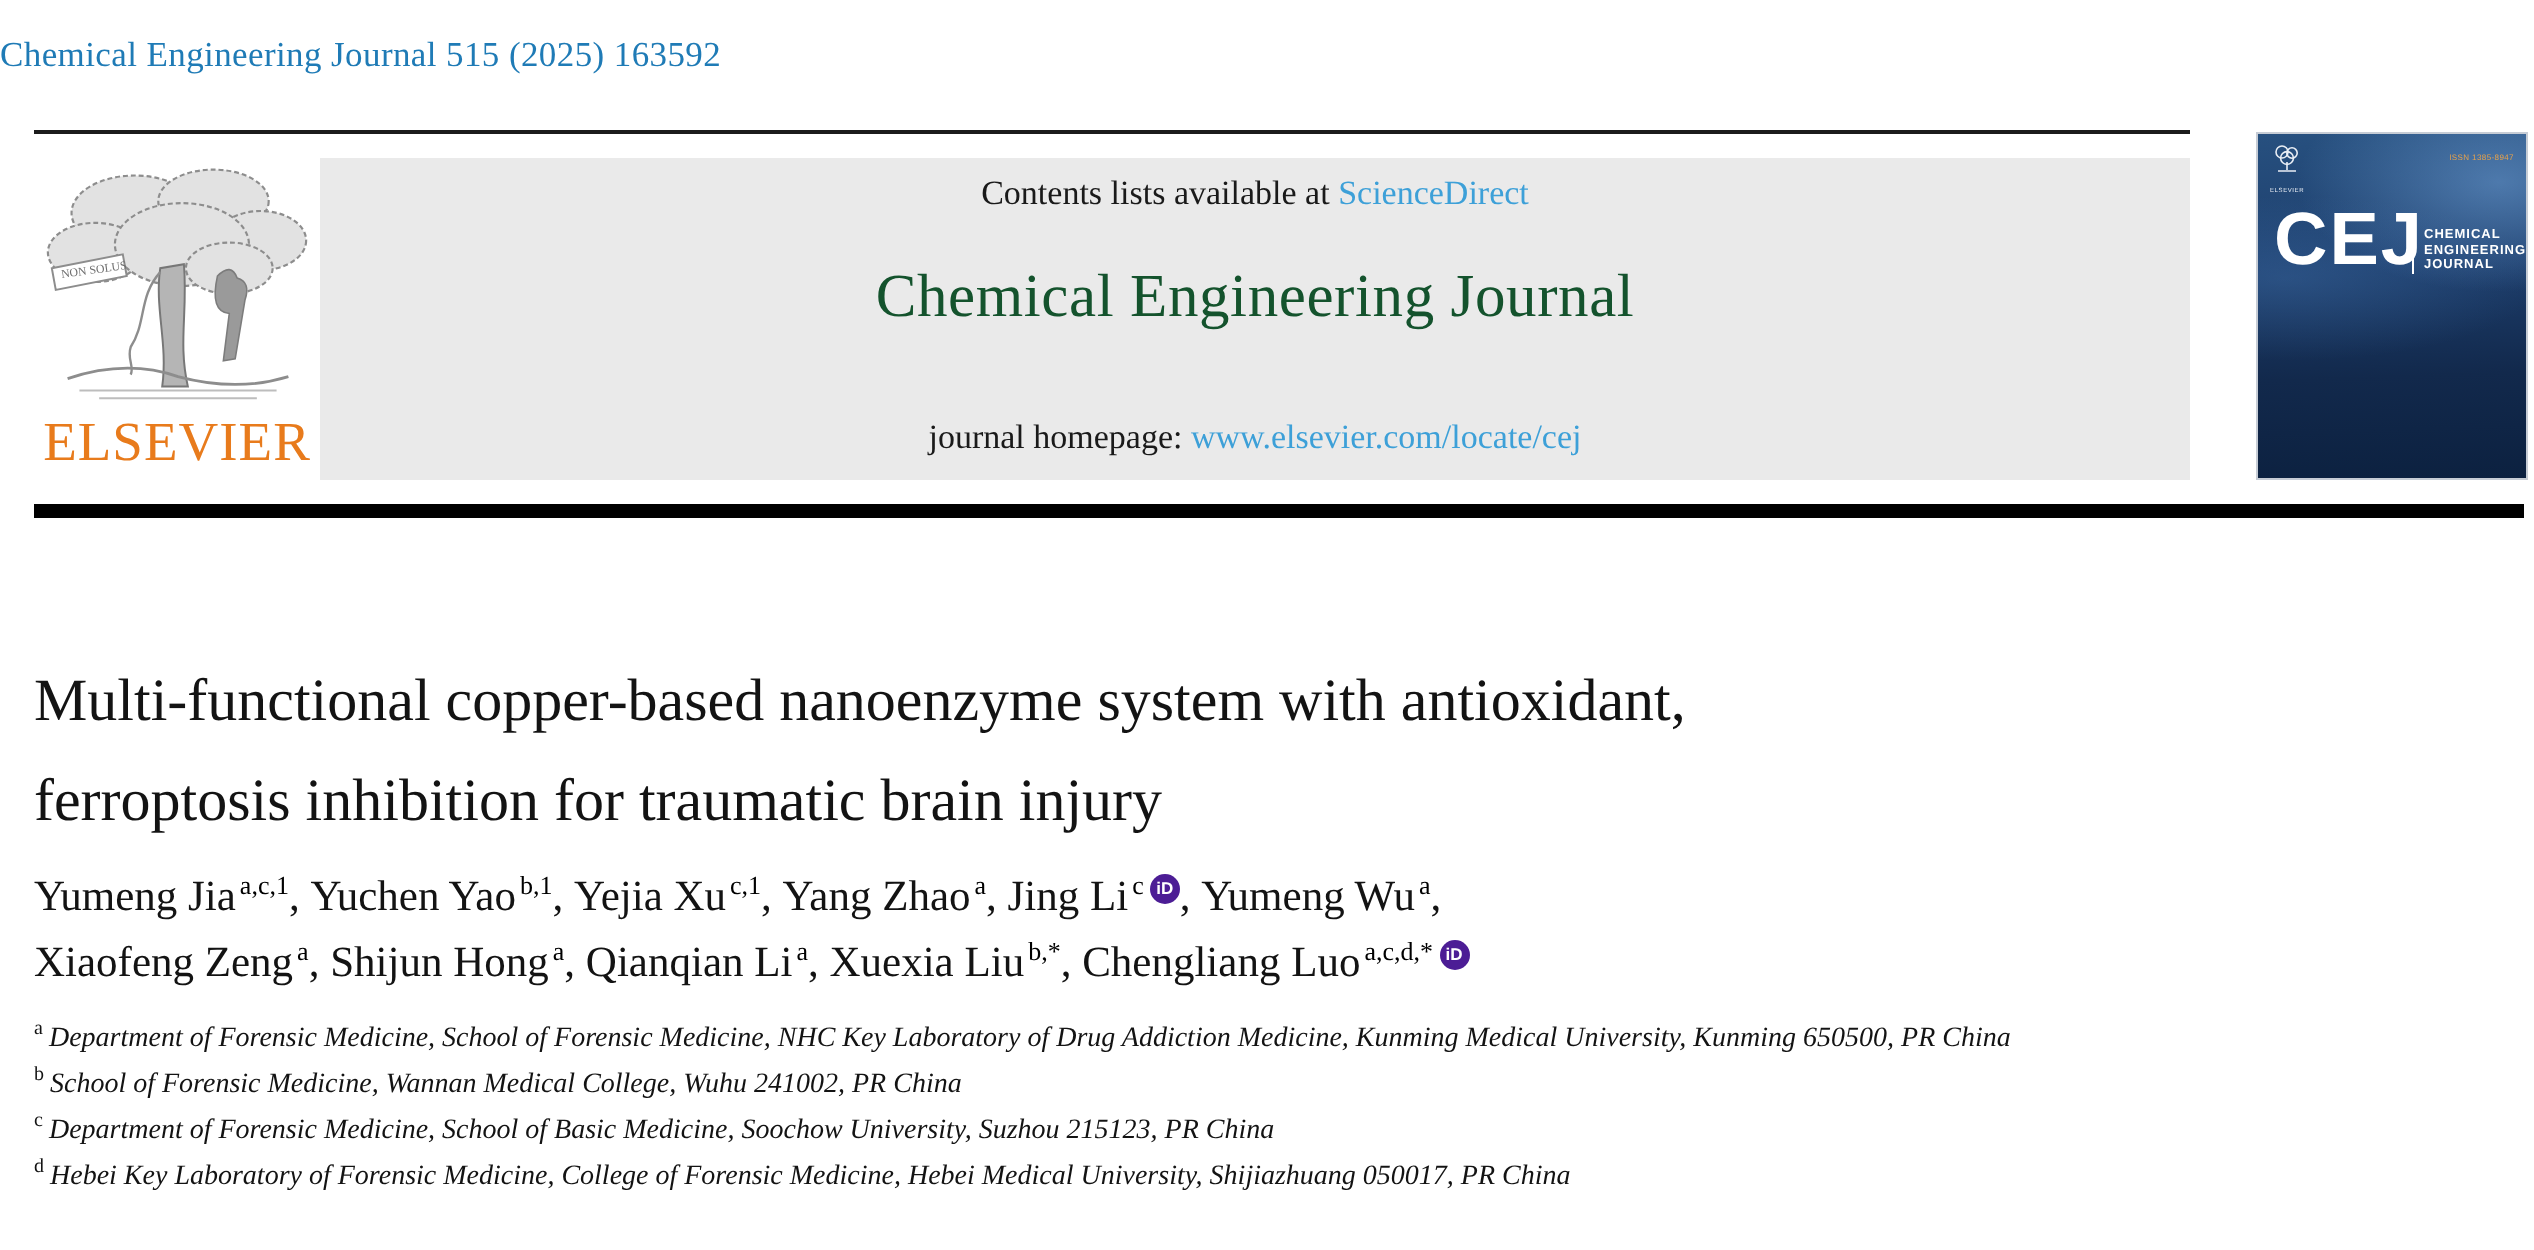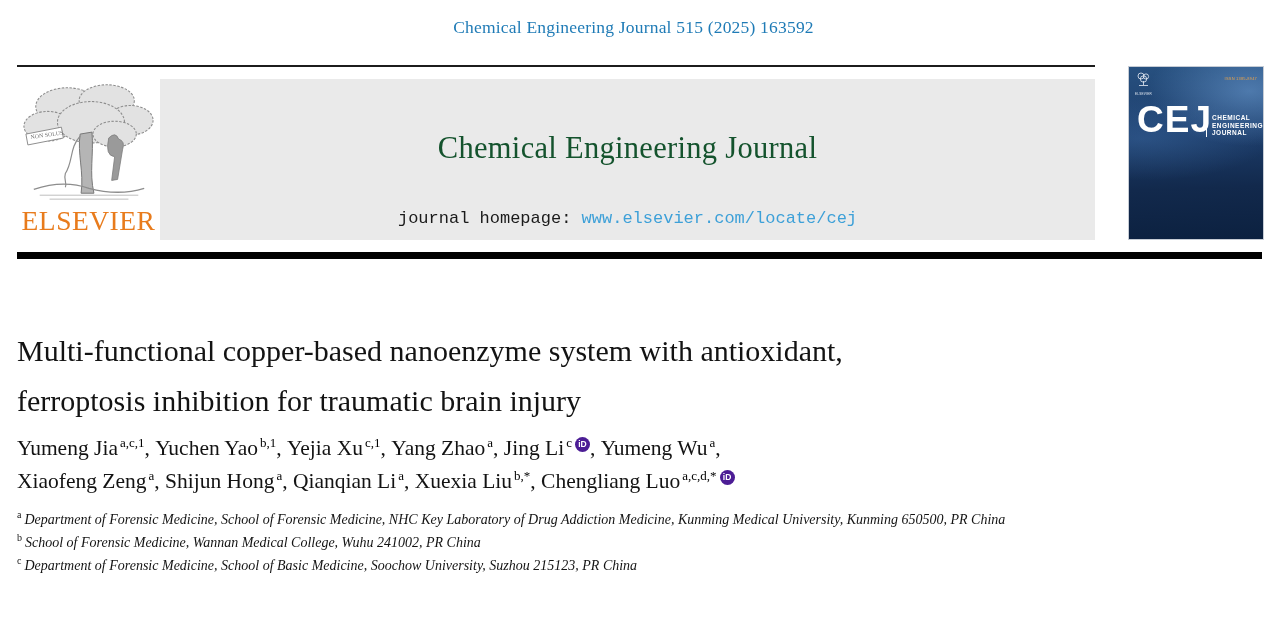--- a/index.html
+++ b/index.html
@@ -3,21 +3,21 @@
 <meta charset="utf-8">
 <style>
   html,body { margin:0; padding:0; background:#fff; }
   .page {
     position:relative; width:1267px; height:625px; background:#ffffff;
     overflow:hidden; font-family:"Liberation Serif", serif; color:#141414;
   }
 
   
   .citation {
-    position:absolute; top:17px; left:0; width:100%; text-align:center;
+    position:absolute; top:17px; left:0; width:100%; text-align:left;
     font-size:17.5px; color:#1f7bb6; letter-spacing:0.2px;
   }
 
   
   .rule-top { position:absolute; left:17px; top:65px; width:1078px; height:2px; background:#1c1c1c; }
   .rule-bottom { position:absolute; left:17px; top:252px; width:1245px; height:7px; background:#000; }
 
   
   .logo-block { position:absolute; left:17px; top:76px; width:143px; height:166px; }
   .logo-tree { display:block; margin:0 auto; }
@@ -29,21 +29,21 @@
   
   .masthead {
     position:absolute; left:160px; top:79px; width:935px; height:161px;
     background:#eaeaea; text-align:center;
   }
   .contents-line { position:absolute; top:8px; left:0; width:100%; font-size:17px; color:#1a1a1a; }
   .link { color:#3da0d8; text-decoration:none; cursor:pointer; }
   .mast-title { position:absolute; top:52px; left:0; width:100%; font-size:30.5px; color:#14532d; letter-spacing:0.3px; }
   .homepage-line {
     position:absolute; top:130px; left:0; width:100%;
-    font-family:Liberation Mono, monospace; font-size:17px; color:#1a1a1a;
+    font-family:Liberation Serif, serif; font-size:17px; color:#1a1a1a;
   }
 
   
   .cover {
     position:absolute; left:1128px; top:66px; width:136px; height:174px;
     border:1px solid #c6ccd5; box-sizing:border-box;
     background:
       radial-gradient(130% 55% at 90% 14%, rgba(120,170,225,0.50), rgba(120,170,225,0) 58%),
       radial-gradient(160% 40% at 10% 42%, rgba(70,120,180,0.35), rgba(70,120,180,0) 60%),
       linear-gradient(178deg, #27507f 0%, #1d3e6c 38%, #12294c 70%, #0c2140 100%);
@@ -121,20 +121,24 @@
       <path d="M90 62 q7 -7 10 1 q7 2 4 11 l-5 30 l-6 1 l3 -24 q-10 -1 -6 -19 z" fill="#9a9a9a" stroke="#7c7c7c" stroke-width="0.8"></path>
       <path d="M14 114 q30 -10 56 -1 q30 8 56 0" stroke="#8d8d8d" stroke-width="1.4" fill="none"></path>
       <path d="M20 120 h100 M30 124 h80" stroke="#bdbdbd" stroke-width="1" fill="none"></path>
       <path d="M6 58 L42 51 L44 62 L8 69 Z" fill="#ffffff" stroke="#8d8d8d" stroke-width="1"></path>
       <text x="11" y="63" font-size="6" fill="#6e6e6e" font-family="Liberation Serif, serif" transform="rotate(-8 11 63)">NON SOLUS</text>
     </svg>
     <div class="logo-word">ELSEVIER</div>
   </div>
 
   <div class="masthead">
+    <div class="contents-line">
+      <span>Contents lists available at</span>
+      <span class="link">ScienceDirect</span>
+    </div>
     <div class="mast-title">Chemical Engineering Journal</div>
     <div class="homepage-line">
       <span>journal homepage:</span>
       <span class="link">www.elsevier.com/locate/cej</span>
     </div>
   </div>
 
   <div class="cover">
     <div class="cover-elsevier">
       <svg width="15" height="16" viewBox="0 0 15 16">
@@ -176,15 +180,16 @@
     <span class="author"><span>Shijun Hong</span><span class="sup">a</span><span>, </span></span>
     <span class="author"><span>Qianqian Li</span><span class="sup">a</span><span>, </span></span>
     <span class="author"><span>Xuexia Liu</span><span class="sup">b,*</span><span>, </span></span>
     <span class="author"><span>Chengliang Luo</span><span class="sup">a,c,d,*</span><span class="orcid">iD</span><span></span></span>
   </div>
 
   <div class="affiliations">
     <div><span class="aff-sup">a</span><span>Department of Forensic Medicine, School of Forensic Medicine, NHC Key Laboratory of Drug Addiction Medicine, Kunming Medical University, Kunming 650500, PR China</span></div>
     <div><span class="aff-sup">b</span><span>School of Forensic Medicine, Wannan Medical College, Wuhu 241002, PR China</span></div>
     <div><span class="aff-sup">c</span><span>Department of Forensic Medicine, School of Basic Medicine, Soochow University, Suzhou 215123, PR China</span></div>
+    <div><span class="aff-sup">d</span><span>Hebei Key Laboratory of Forensic Medicine, College of Forensic Medicine, Hebei Medical University, Shijiazhuang 050017, PR China</span></div>
   </div>
 
 </div>
 
 </body></html>

